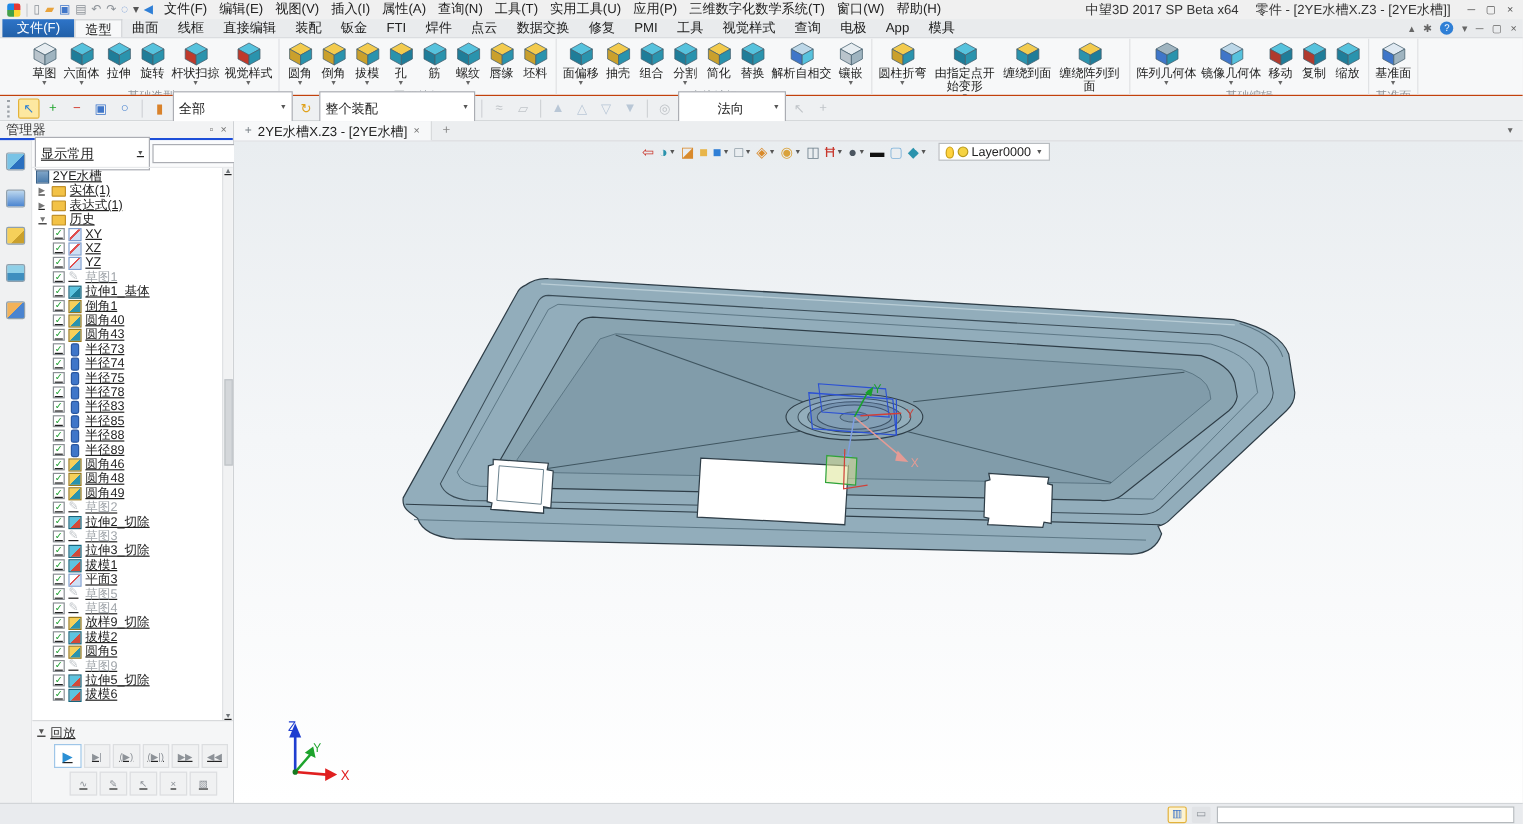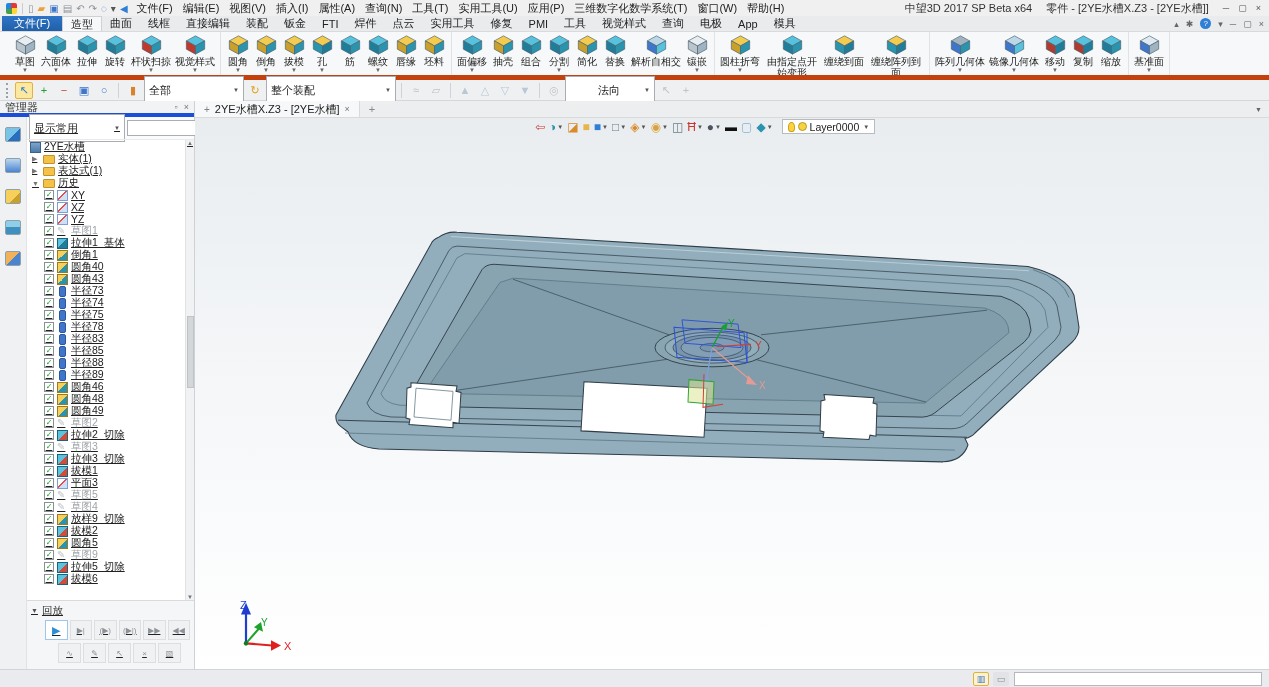--- a/index.html
+++ b/index.html
@@ -25,21 +25,21 @@
   
   .tabrow { height:16px; background:#e9ebed; display:flex; align-items:stretch; border-bottom:1px solid #d8dadc; }
   .file-tab { background:linear-gradient(#2e74c8,#2160a8); color:#fff; padding:0 12px; display:flex; align-items:center; margin-left:2px; }
   .rtabs { display:flex; }
   .rtab { padding:0 8px; display:flex; align-items:center; color:#222; }
   .rtab.active { background:#f7f8f9; border:1px solid #cfd2d5; border-bottom:none; }
   .tabrow-right { margin-left:auto; display:flex; align-items:center; gap:7px; padding-right:5px; color:#666; }
   .help-badge { background:#2f7fd6; color:#fff; width:11px; height:11px; border-radius:50%; font-size:8px; display:flex; align-items:center; justify-content:center; }
 
   
-  .ribbon { height:48px; background:#f7f8f9; border-bottom:5px solid #c2410c; display:flex; align-items:stretch; padding-left:8px; overflow:hidden; }
+  .ribbon { height:48px; background:#f7f8f9; border-bottom:1px solid #c2410c; display:flex; align-items:stretch; padding-left:20px; overflow:hidden; }
   .rgroup { display:flex; flex-direction:column; border-right:1px solid #e0e2e4; padding:1px 3px 0; }
   .rbody { flex:1; display:flex; align-items:flex-start; }
   .rbtn { display:flex; flex-direction:column; align-items:center; min-width:26px; padding:0 2px; font-size:10px; cursor:default; }
   .ric { width:24px; height:23px; display:flex; align-items:center; justify-content:center; }
   .rlb { line-height:11px; text-align:center; white-space:nowrap; }
   .rbtn.wrap .rlb { white-space:normal; width:56px; }
   .rcaret { font-size:6px; color:#666; height:7px; line-height:7px; }
   .rglabel { margin-top:auto; text-align:center; color:#8d9399; font-size:10px; height:13px; line-height:13px; white-space:nowrap; }
 
   
@@ -49,21 +49,21 @@
   .stool-icon.active { background:#fde8a0; border-color:#e3b23a; }
   .stool-icon.disabled { opacity:.55; }
   .stool-sep { width:1px; height:15px; background:#d0d3d6; margin:0 3px; }
   .combo { height:28px; background:#fff; border:1px solid #abadb3; display:flex; align-items:center; padding:0 4px; }
   .combo .cv { flex:1; overflow:hidden; white-space:nowrap; }
   .combo .ccaret { font-size:6px; color:#555; padding-left:5px; }
 
   
   .content { flex:1; display:flex; min-height:0; background:#f0f0f0; }
   .leftpanel { width:195px; display:flex; flex-direction:column; border-right:1px solid #cfd2d5; background:#fff; }
-  .panel-header { height:16px; background:#f2f3f4; border-bottom:4px solid #1d4ed8; display:flex; align-items:center; padding:0 5px; color:#333; }
+  .panel-header { height:16px; background:#f2f3f4; border-bottom:2px solid #1d4ed8; display:flex; align-items:center; padding:0 5px; color:#333; }
   .panel-header .ph-icons { margin-left:auto; display:flex; gap:6px; color:#777; font-size:9px; }
   .panel-body { flex:1; display:flex; min-height:0; }
   .dockstrip { width:27px; background:#f0f1f2; border-right:1px solid #e0e2e4; display:flex; flex-direction:column; align-items:center; padding-top:10px; gap:16px; }
   .dktab { width:16px; height:15px; border:1px solid #8fa0ad; border-radius:2px; }
   .dk1 { background:linear-gradient(135deg,#79c3e6 0 55%,#2a6fbf 55%); }
   .dk2 { background:linear-gradient(180deg,#bcd7ee,#4a84d0); }
   .dk3 { background:linear-gradient(135deg,#f6d05a 0 60%,#caa02c 60%); }
   .dk4 { background:linear-gradient(180deg,#8fd0e8 0 50%,#3f8fbf 50%); }
   .dk5 { background:linear-gradient(135deg,#f2b25a 0 50%,#4a84d0 50%); }
   .panel-main { flex:1; display:flex; flex-direction:column; min-width:0; background:#fff;text-decoration:underline; }
@@ -179,21 +179,21 @@
     <div class="rtabs" id="ribbon-tabs">
         <span class="rtab active">造型</span>
         <span class="rtab">曲面</span>
         <span class="rtab">线框</span>
         <span class="rtab">直接编辑</span>
         <span class="rtab">装配</span>
         <span class="rtab">钣金</span>
         <span class="rtab">FTI</span>
         <span class="rtab">焊件</span>
         <span class="rtab">点云</span>
-        <span class="rtab">实用工具</span>
+        <span class="rtab">数据交换</span>
         <span class="rtab">修复</span>
         <span class="rtab">PMI</span>
         <span class="rtab">工具</span>
         <span class="rtab">视觉样式</span>
         <span class="rtab">查询</span>
         <span class="rtab">电极</span>
         <span class="rtab">App</span>
         <span class="rtab">模具</span>
       </div>
     <div class="tabrow-right" id="tabrow-right">

